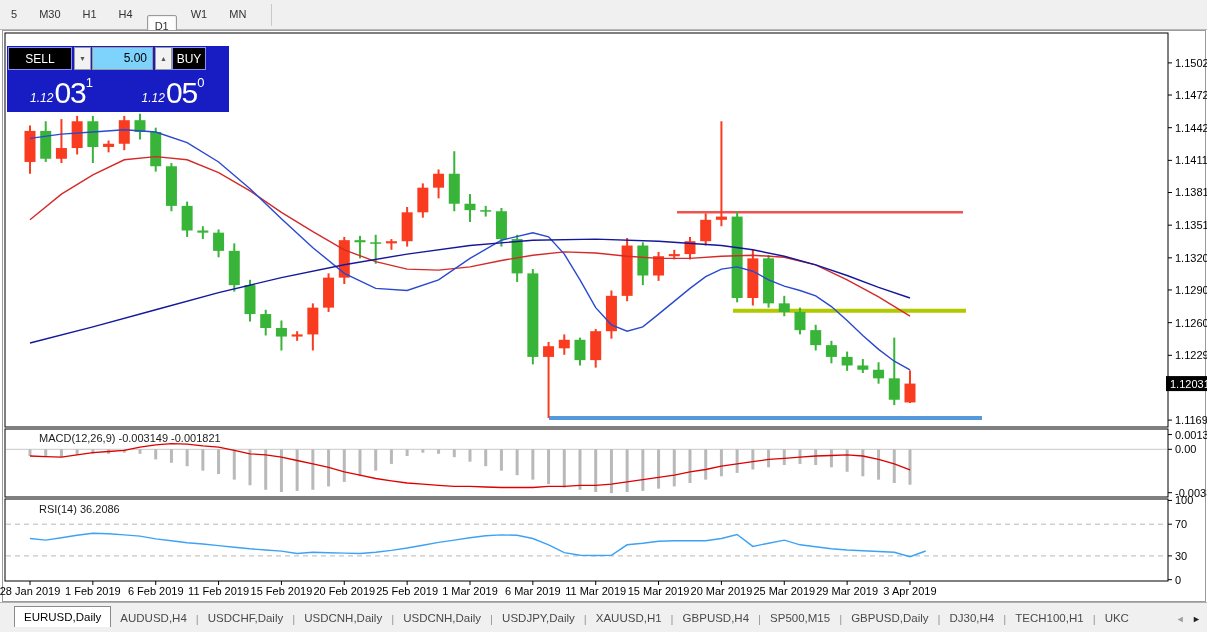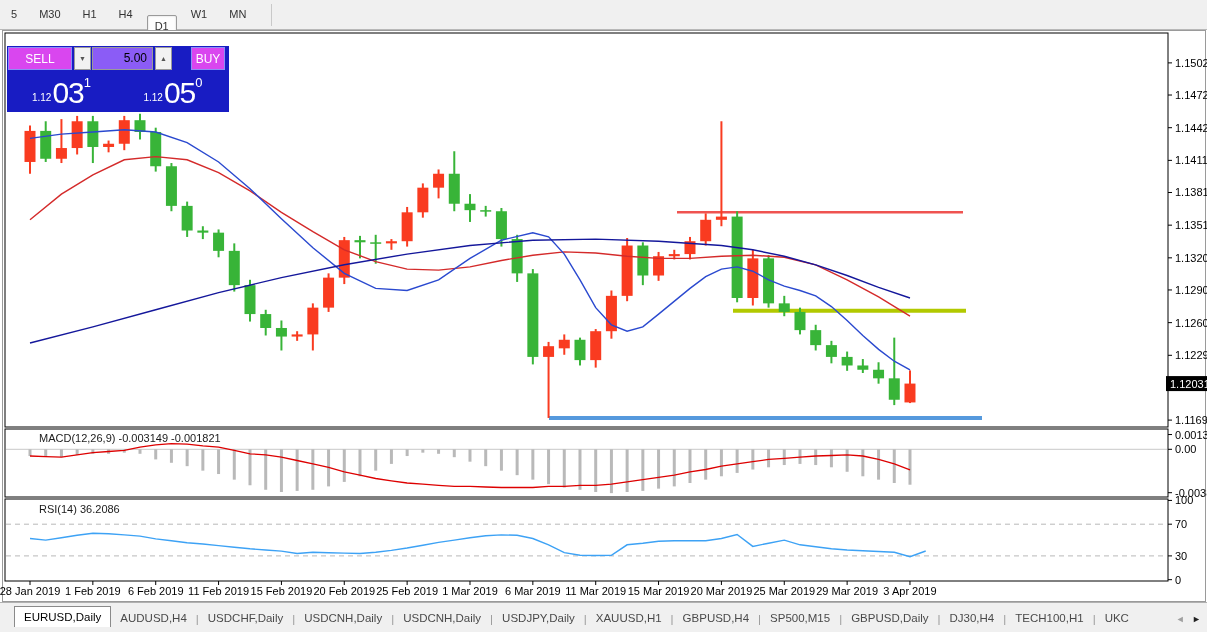--- a/index.html
+++ b/index.html
@@ -19,31 +19,31 @@
     border:1px solid #9a9a9a;background:#fff;}
 
   .chart-title{position:absolute;left:12px;top:37px;font-size:12px;color:#000;z-index:6;white-space:nowrap;}
   .chart-title .tri{font-size:8px;vertical-align:2px;margin-right:4px;}
   .chart-title b{font-weight:bold;}
 
   
   .trade-panel{position:absolute;left:8px;top:47px;width:220px;height:64px;background:#181cc3;z-index:5;
     box-shadow:0 0 0 1px #181cc3;}
   .tp-row1{display:flex;height:23px;}
-  .tp-btn{background:#d946ef;border:1px solid #8a8ef5;color:#fff;font-size:12px;
+  .tp-btn{background:#000000;border:1px solid #8a8ef5;color:#fff;font-size:12px;
     display:flex;align-items:center;justify-content:center;box-sizing:border-box;}
   .tp-sell{width:64px;}
-  .tp-buy{width:34px;margin-left:19px;}
+  .tp-buy{width:34px;margin-left:0;}
   .tp-spin{width:17px;background:#f2f2f2;border:1px solid #9a9a9a;color:#555;font-size:7px;
     display:flex;align-items:center;justify-content:center;box-sizing:border-box;margin-left:2px;}
-  .tp-vol{width:61px;background:#8b5cf6;border:1px solid #9a9a9a;box-sizing:border-box;color:#000;
+  .tp-vol{width:61px;background:#7dd3fc;border:1px solid #9a9a9a;box-sizing:border-box;color:#000;
     font-size:12px;text-align:right;padding:0 5px 0 0;margin-left:1px;line-height:21px;}
   .tp-row2{display:flex;height:41px;margin-top:0px;}
   .tp-price{color:#fff;display:flex;align-items:flex-end;justify-content:center;padding-bottom:3px;}
-  .tp-price .small{font-size:10px;line-height:20px;margin-right:1px;}
+  .tp-price .small{font-size:12px;line-height:20px;margin-right:1px;font-style:italic;}
   .tp-price .big{font-size:30px;line-height:30px;font-weight:400;letter-spacing:-1px;}
   .tp-price .sup{font-size:13px;line-height:13px;vertical-align:top;margin-top:2px;align-self:flex-start;padding-top:4px;}
   .tp-price-sell{width:107px;}
   .tp-price-buy{width:110px;margin-left:3px;}
 
   
   .ind-label{position:absolute;font-size:11px;color:#1a1a1a;z-index:6;white-space:nowrap;padding-left:29px;}
 
   
   .tabbar{position:absolute;left:0;top:602px;width:1207px;height:25px;background:#f0f0f0;

